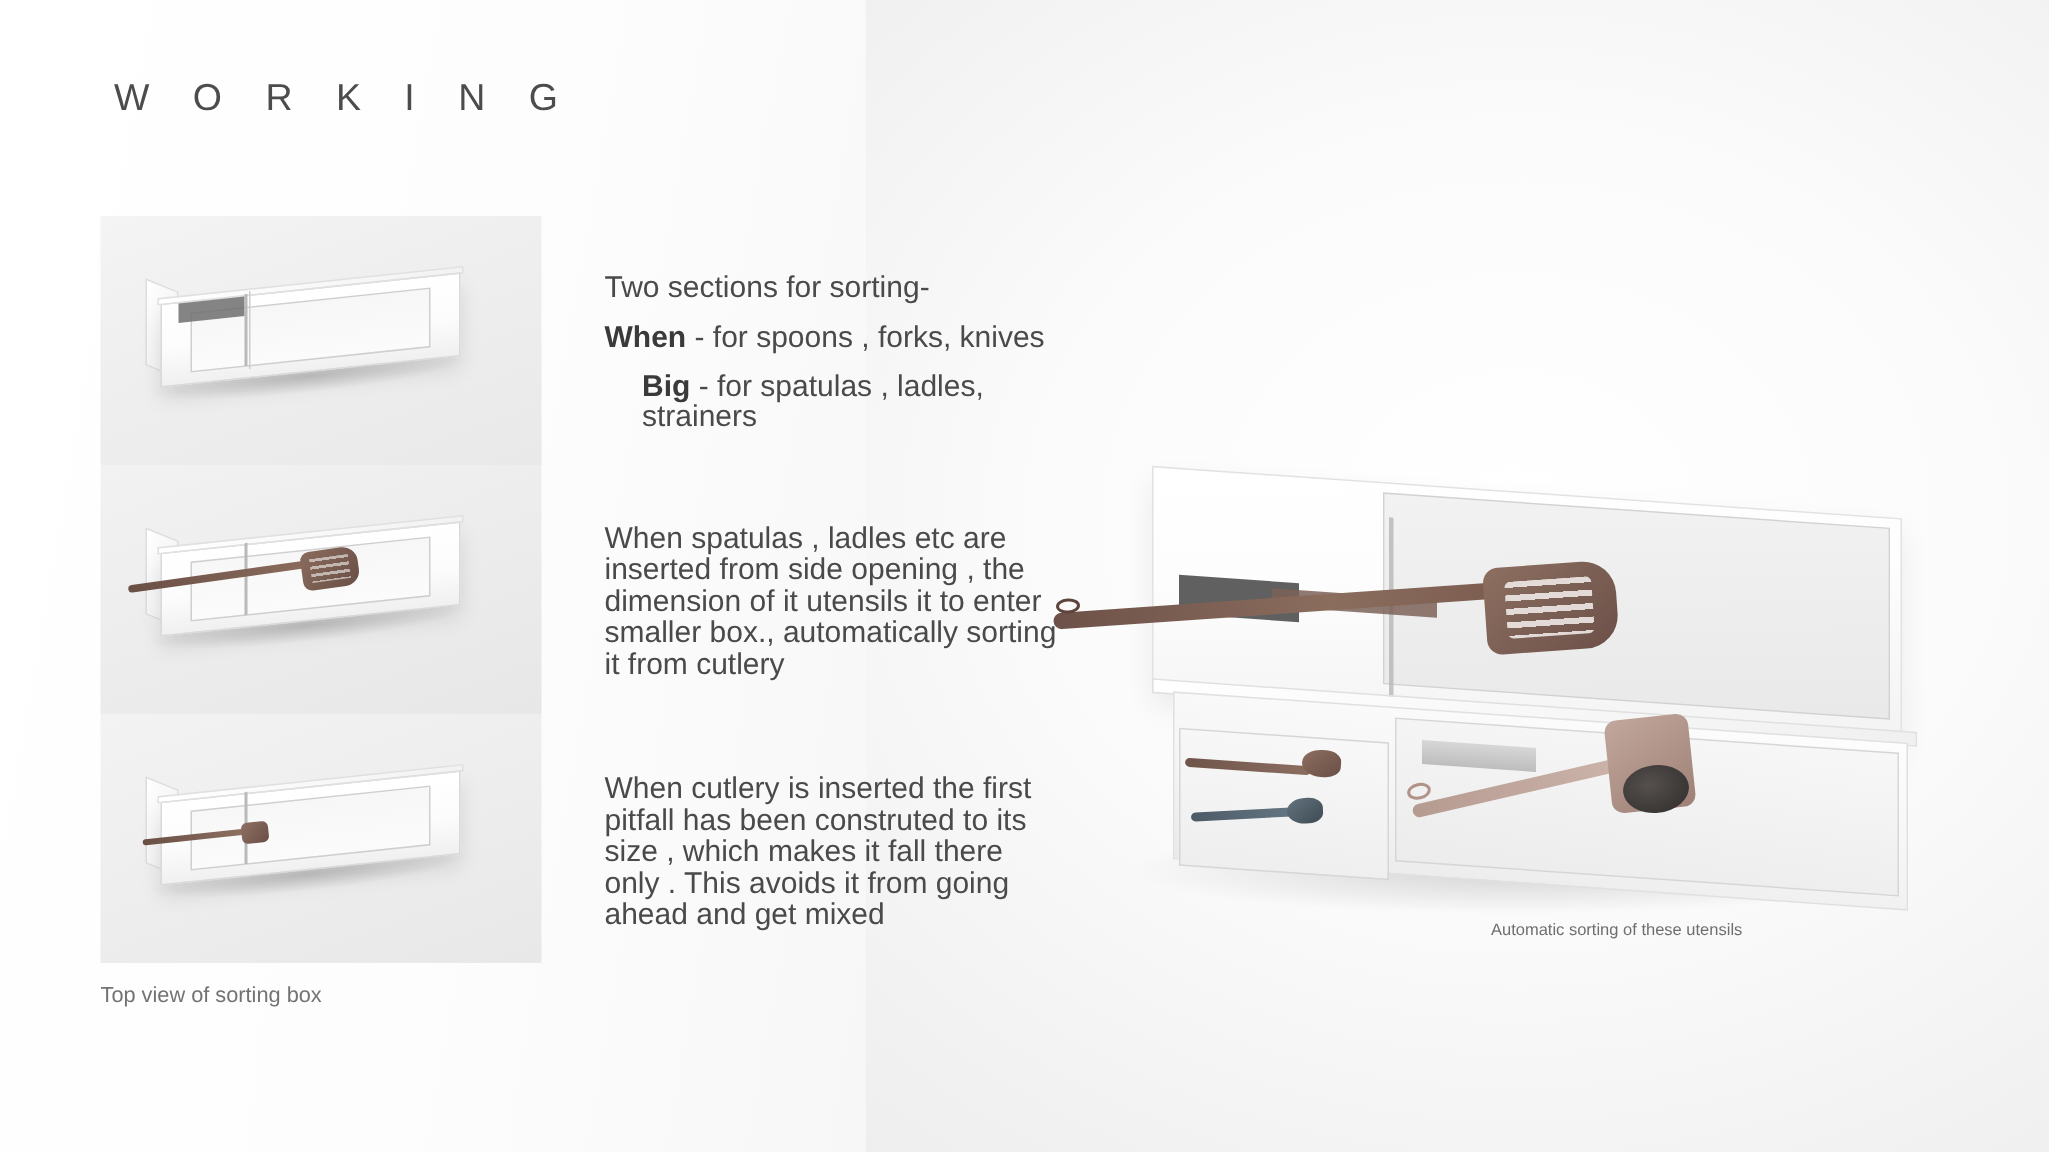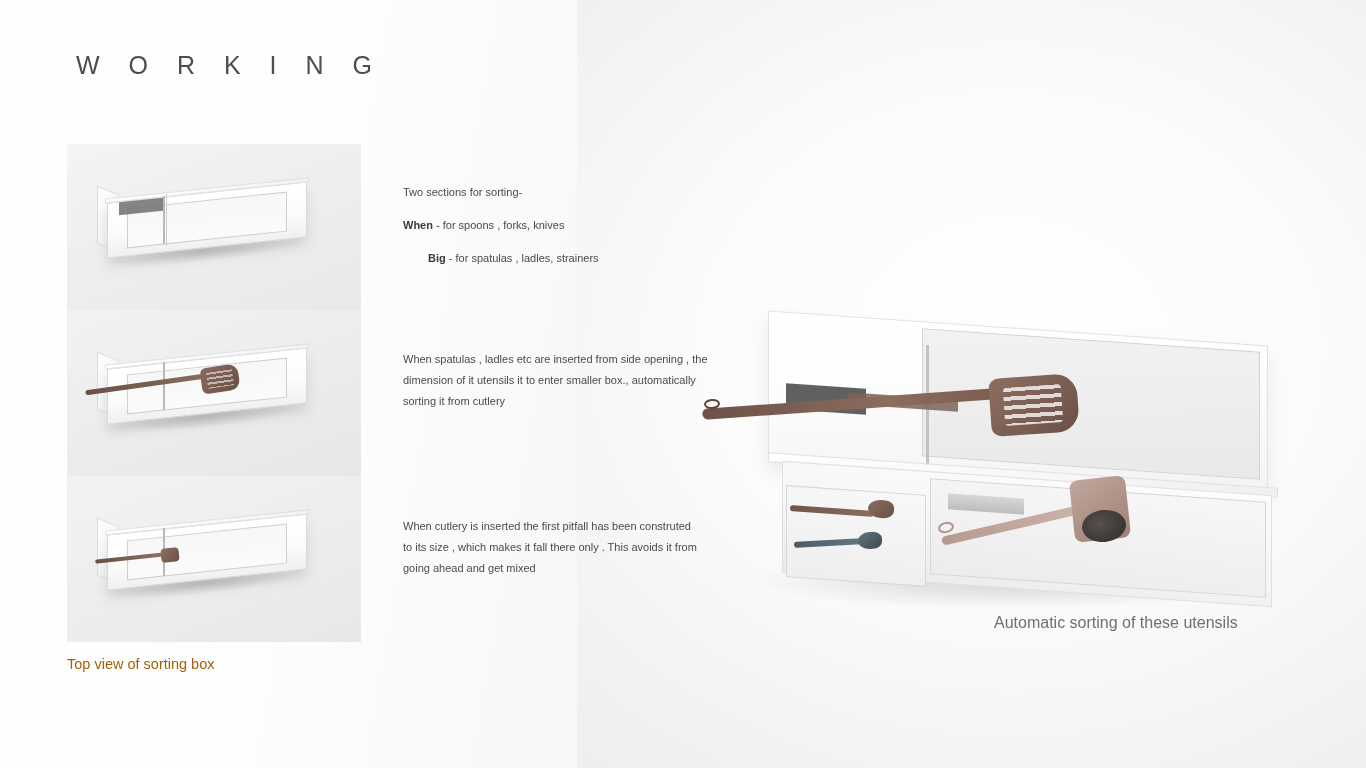--- a/index.html
+++ b/index.html
@@ -123,25 +123,25 @@
   .small-head {
     left: 94px; top: 72px; width: 18px; height: 14px;
     background: linear-gradient(135deg, #8f7063, #6a4f45);
     border-radius: 4px;
     transform: rotate(-6deg);
   }
   .caption-left {
     position: absolute;
     left: 67px; top: 656px;
     font-size: 14.5px;
-    color: #a16207;
-  }
-
-  
-  .txt { position: absolute; color: #4a4a4a; font-size: 11px; line-height: 20px; }
+    color: #737373;
+  }
+
+  
+  .txt { position: absolute; color: #4a4a4a; font-size: 20px; line-height: 20px; }
   .txt b { font-weight: 700; color: #3a3a3a; }
   #block1 { left: 403px; top: 182px; width: 300px; }
   #block1 .line { margin-bottom: 13px; }
   #block1 .line:last-child { margin-bottom: 0; margin-left: 25px; }
   #block2 { left: 403px; top: 349px; width: 305px; line-height: 21px; }
   #block3 { left: 403px; top: 516px; width: 300px; line-height: 21px; }
 
   
   .hero {
     position: absolute;
@@ -306,21 +306,21 @@
   }
   .hu-plate {
     position: absolute;
     left: 258px; top: 196px; width: 76px; height: 16px;
     background: linear-gradient(180deg, #d7d7d7, #bdbdbd);
     transform: skewY(4deg);
   }
   .caption-right {
     position: absolute;
     left: 994px; top: 614px;
-    font-size: 16px;
+    font-size: 11px;
     color: #6f6f6f;
     text-align: right;
   }
 </style>
 </head>
 <body>
 
 <div class="bg-left"></div>
 <div class="bg-right"></div>
 

